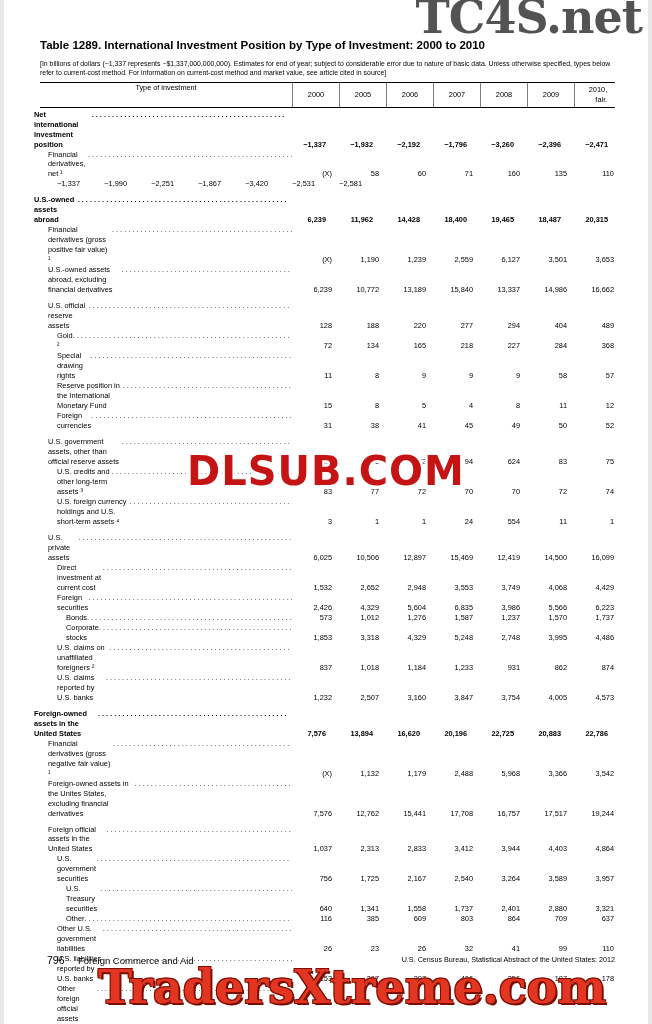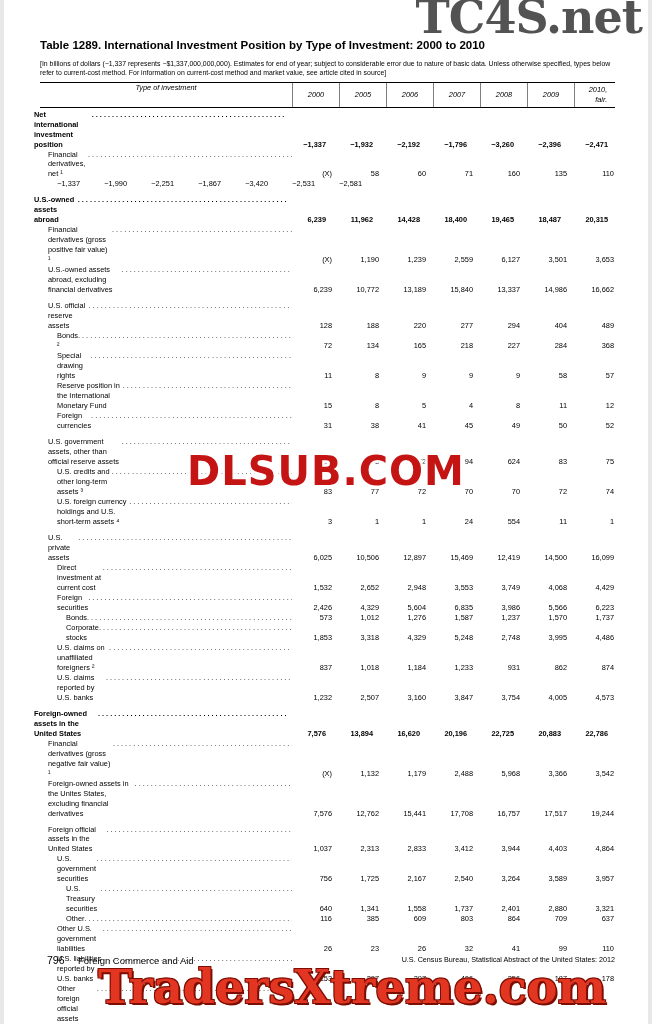--- a/index.html
+++ b/index.html
@@ -8,21 +8,21 @@
     position: relative; width: 644px; height: 1024px; margin: 0 auto;
     background: #fff; overflow: hidden; color: #000;
     font-family: "Liberation Sans", sans-serif;
   }
   .content { position: absolute; left: 36px; right: 33px; top: 38px; }
 
   .ttitle { font-size: 11.5px; font-weight: bold; line-height: 1.3; max-width: 500px; margin-bottom: 6px; }
   .tnote { font-size: 6.9px; line-height: 1.35; margin-bottom: 4px; }
 
   .tbl { border-top: 1.5px solid #000; border-bottom: 1px solid #000; }
-  .thead { display: flex; align-items: stretch; border-bottom: 1px solid #000; font-style: italic; }
+  .thead { display: flex; align-items: stretch; border-bottom: 1px solid #000; }
   .t1289 .thead { min-height: 25px; }
   .thead > div:not(:first-child) { border-left: 1px solid #7d7d7d; }
   .hstub { display: flex; align-items: center; justify-content: center; font-size: 7.3px; }
   .hyear { display: flex !important; align-items: center; justify-content: center; text-align: center;
            font-size: 7.3px; white-space: pre-line; padding: 2px 0 2px 0 !important; }
 
   .tbody { padding: 2px 0 3px 0; }
   .trow { display: flex; align-items: flex-end; }
   .trow.gap { margin-top: 6px; }
   .trow.bold { font-weight: bold; justify-content: flex-end; }
@@ -165,21 +165,21 @@
               <div class="vcell">128</div>
               <div class="vcell">188</div>
               <div class="vcell">220</div>
               <div class="vcell">277</div>
               <div class="vcell">294</div>
               <div class="vcell">404</div>
               <div class="vcell">489</div>
             </div>
             <div class="trow">
               <div class="lcell ind2">
-                <div class="ltext">Bonds ²</div>
+                <div class="ltext">Gold ²</div>
                 <div class="dots"></div>
               </div>
               <div class="vcell">72</div>
               <div class="vcell">134</div>
               <div class="vcell">165</div>
               <div class="vcell">218</div>
               <div class="vcell">227</div>
               <div class="vcell">284</div>
               <div class="vcell">368</div>
             </div>

